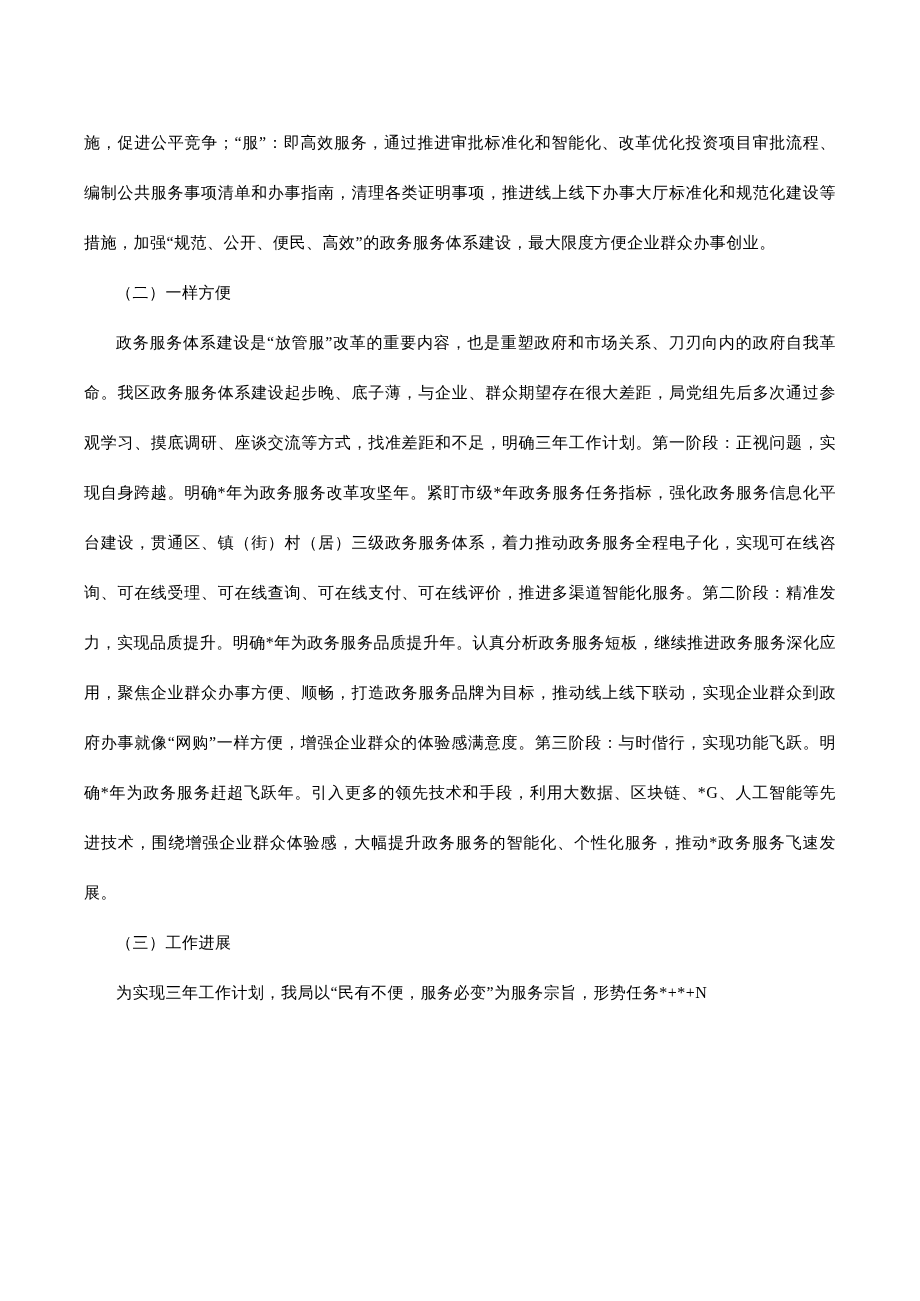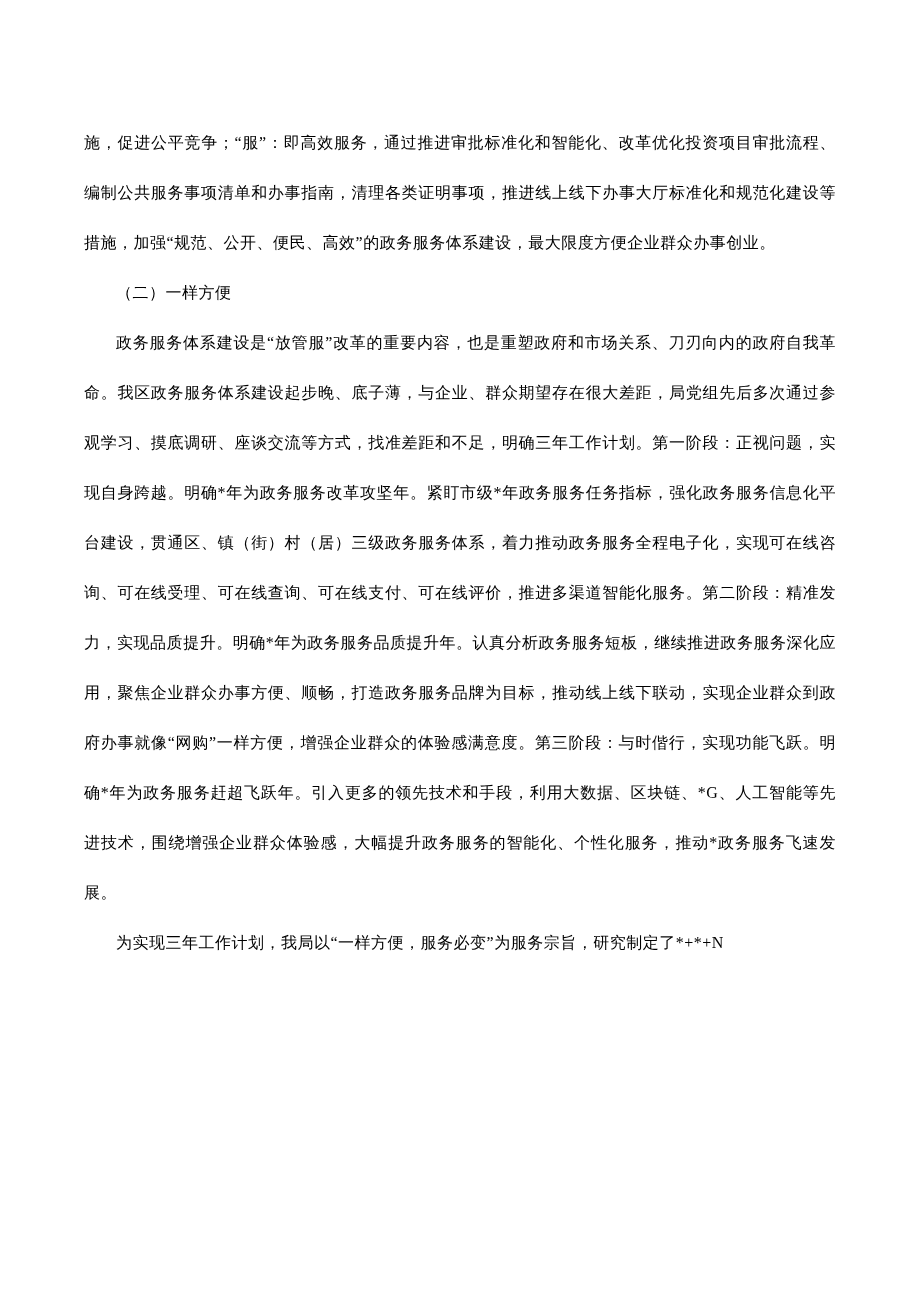--- a/index.html
+++ b/index.html
@@ -34,15 +34,16 @@
   }
 </style>
 </head>
 <body>
 
 <div class="page">
   <div class="doc-text">
     <p>施，促进公平竞争；“服”：即高效服务，通过推进审批标准化和智能化、改革优化投资项目审批流程、编制公共服务事项清单和办事指南，清理各类证明事项，推进线上线下办事大厅标准化和规范化建设等措施，加强“规范、公开、便民、高效”的政务服务体系建设，最大限度方便企业群众办事创业。</p>
     <p class="indent">（二）一样方便</p>
     <p class="indent">政务服务体系建设是“放管服”改革的重要内容，也是重塑政府和市场关系、刀刃向内的政府自我革命。我区政务服务体系建设起步晚、底子薄，与企业、群众期望存在很大差距，局党组先后多次通过参观学习、摸底调研、座谈交流等方式，找准差距和不足，明确三年工作计划。第一阶段：正视问题，实现自身跨越。明确*年为政务服务改革攻坚年。紧盯市级*年政务服务任务指标，强化政务服务信息化平台建设，贯通区、镇（街）村（居）三级政务服务体系，着力推动政务服务全程电子化，实现可在线咨询、可在线受理、可在线查询、可在线支付、可在线评价，推进多渠道智能化服务。第二阶段：精准发力，实现品质提升。明确*年为政务服务品质提升年。认真分析政务服务短板，继续推进政务服务深化应用，聚焦企业群众办事方便、顺畅，打造政务服务品牌为目标，推动线上线下联动，实现企业群众到政府办事就像“网购”一样方便，增强企业群众的体验感满意度。第三阶段：与时偕行，实现功能飞跃。明确*年为政务服务赶超飞跃年。引入更多的领先技术和手段，利用大数据、区块链、*G、人工智能等先进技术，围绕增强企业群众体验感，大幅提升政务服务的智能化、个性化服务，推动*政务服务飞速发展。</p>
-    <p class="indent">为实现三年工作计划，我局以“一样方便，服务必变”为服务宗旨，研究制定了*+*+N</p>
+    <p class="indent">（三）工作进展</p>
+    <p class="indent">为实现三年工作计划，我局以“民有不便，服务必变”为服务宗旨，形势任务*+*+N</p>
   </div>
 </div>
 
 </body></html>

